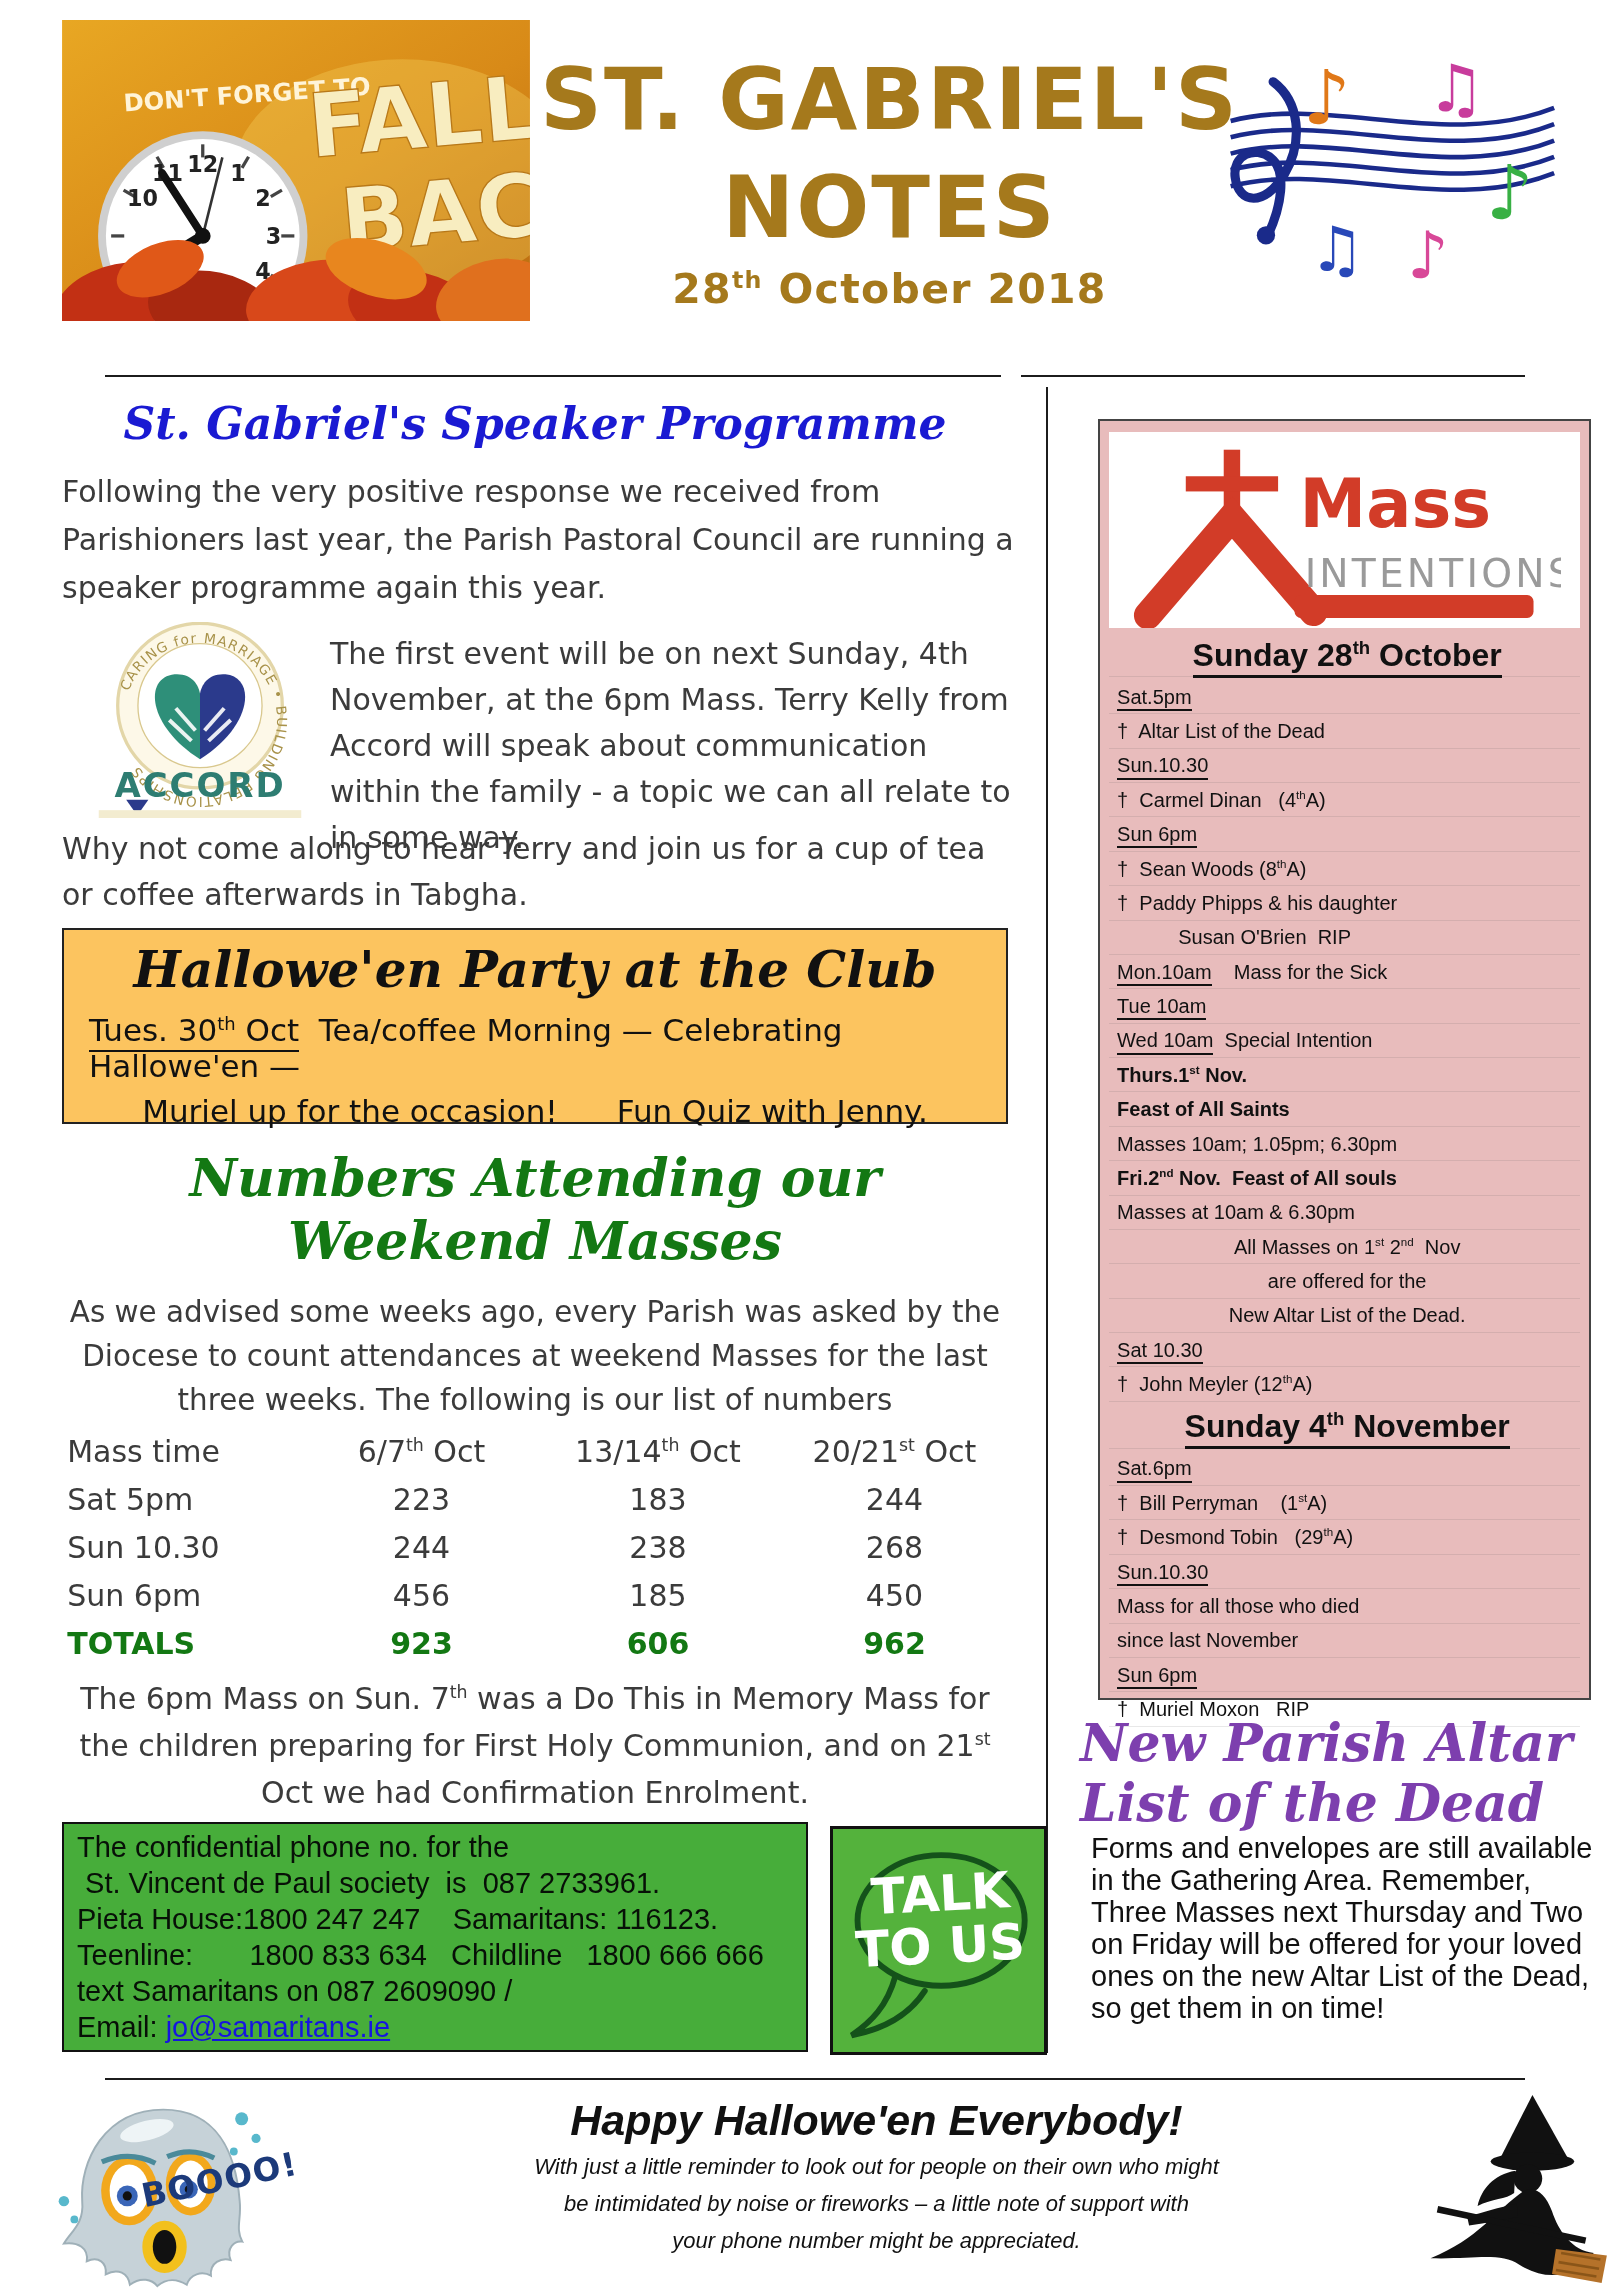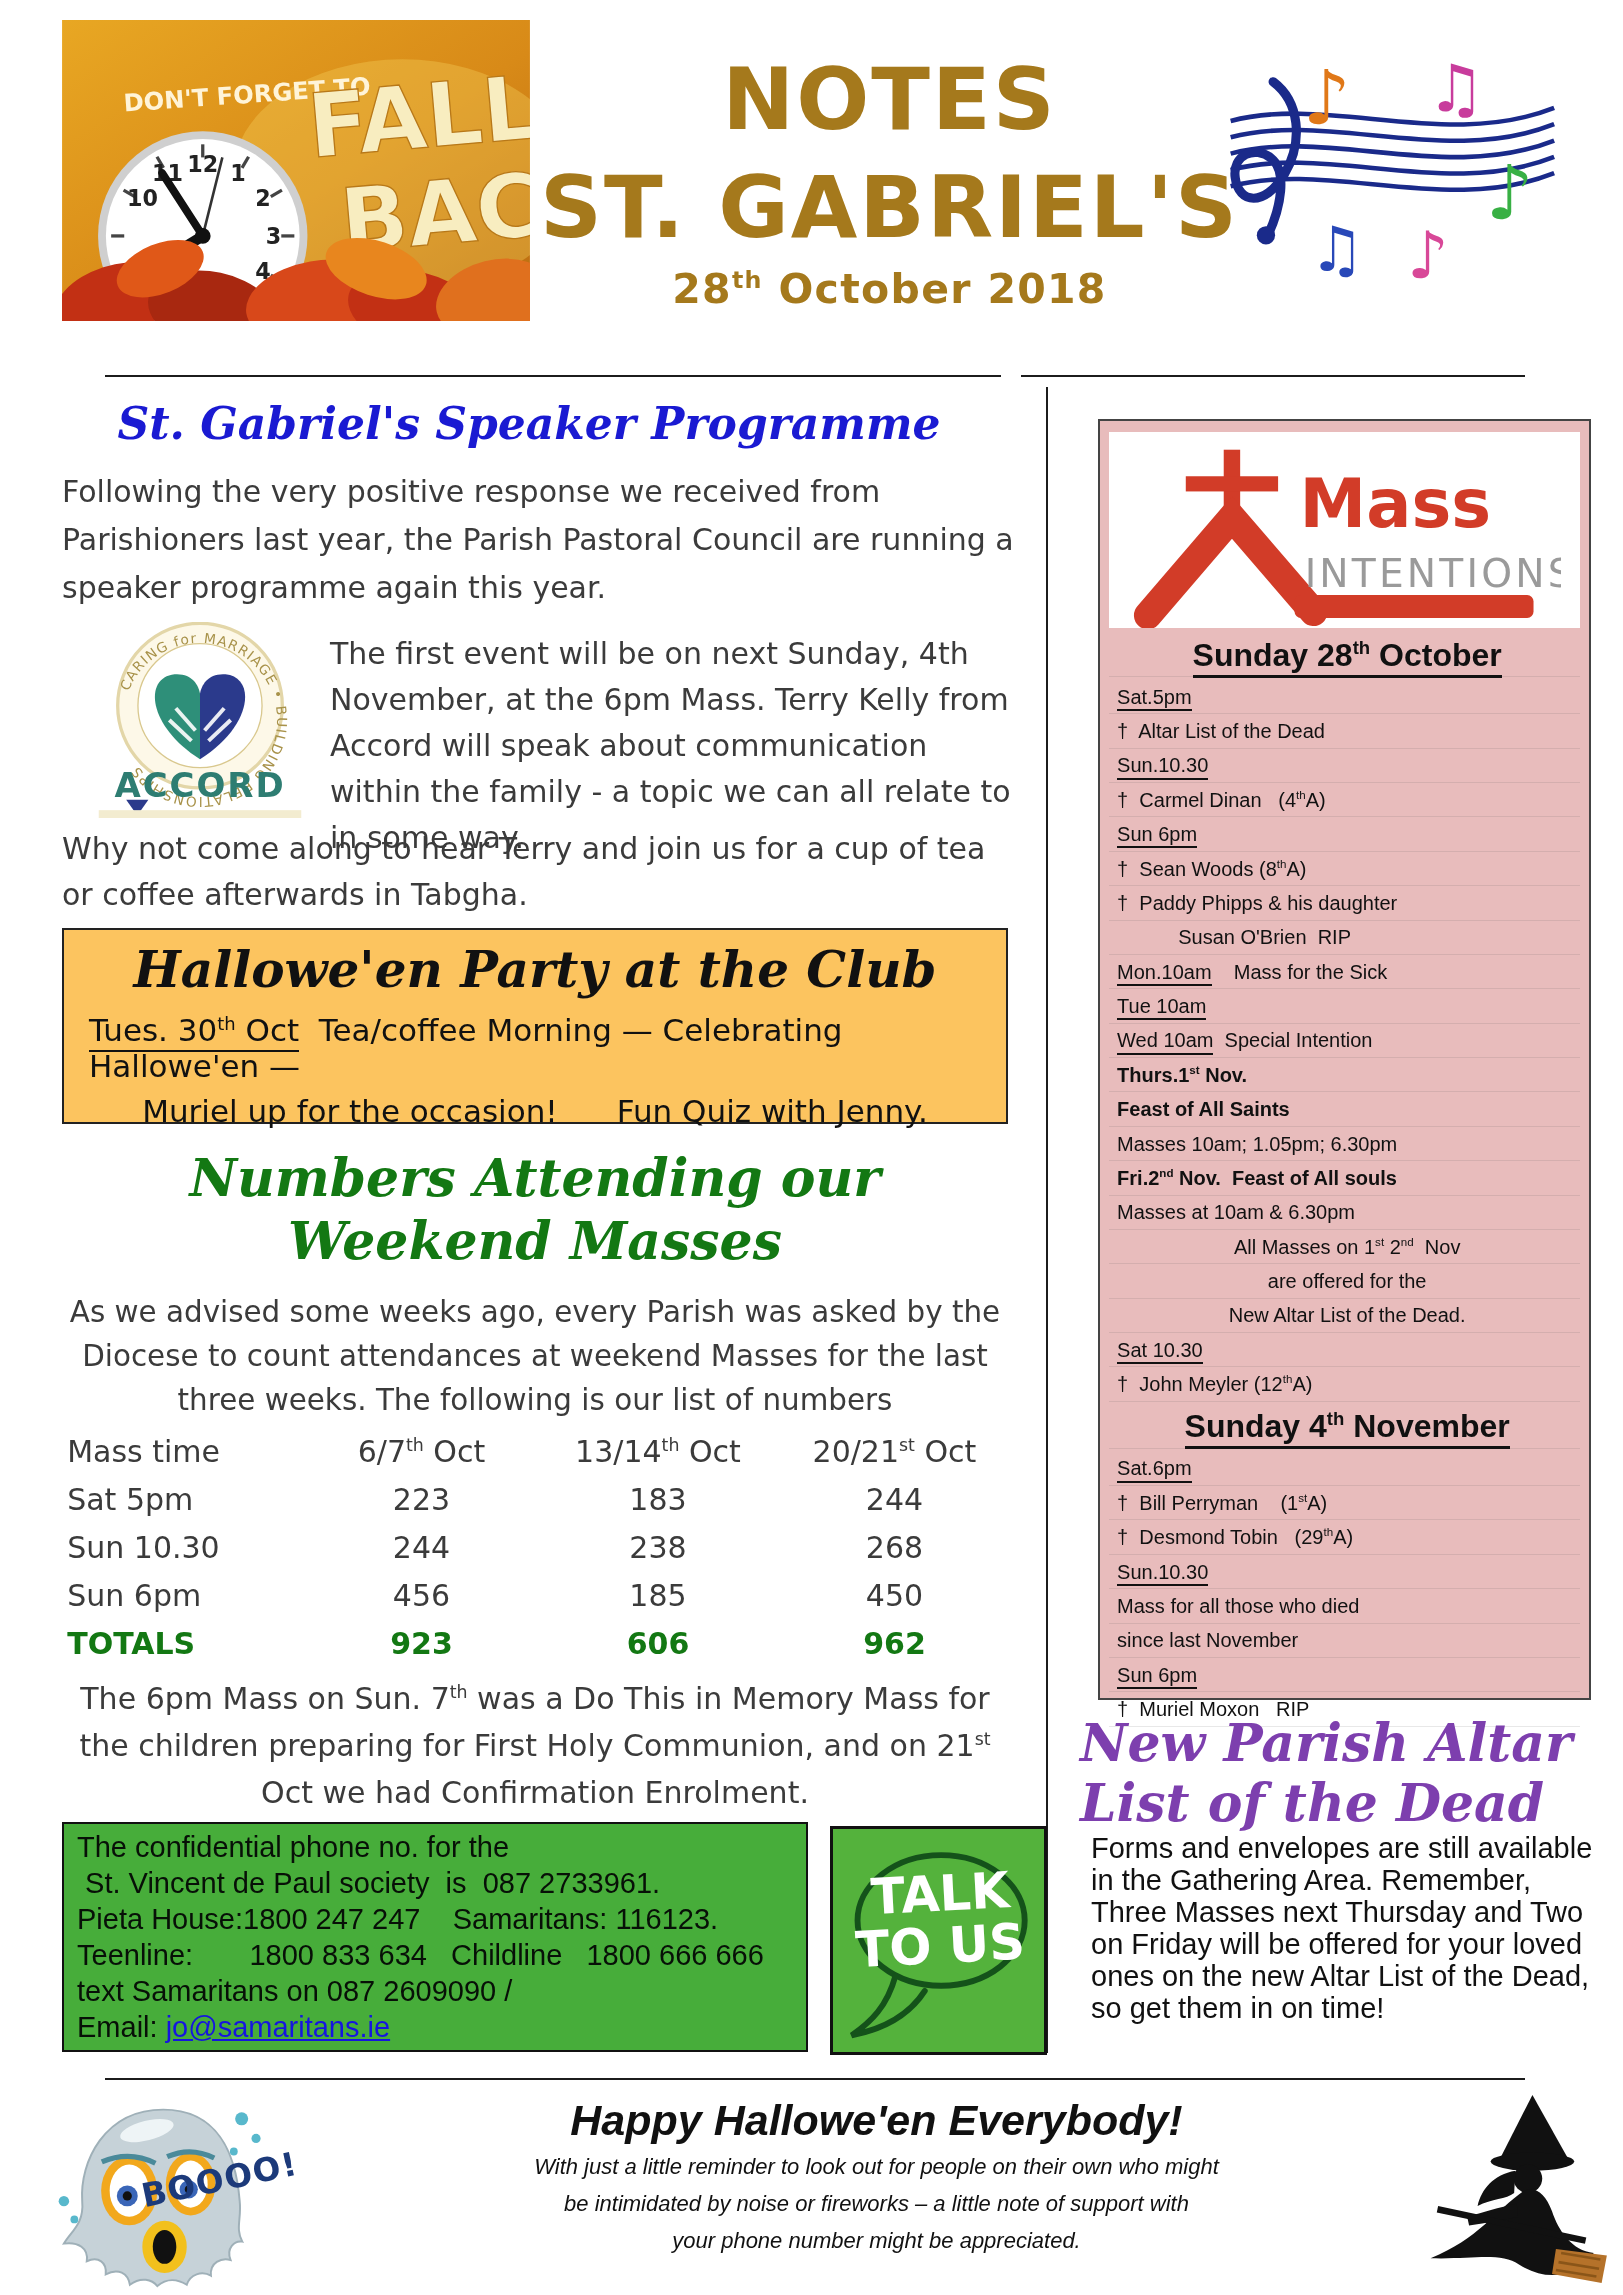--- a/index.html
+++ b/index.html
@@ -8,21 +8,21 @@
   .abs{position:absolute;}
   sup{font-size:58%;vertical-align:super;line-height:0;}
 
   
   .title-block{left:523px;top:46px;width:733px;text-align:center;color:#a5791c;}
   .title-line{font-size:86px;font-weight:bold;letter-spacing:2px;line-height:1.25;}
   .title-date{font-size:41px;font-weight:bold;margin-top:3.9px;letter-spacing:1.3px;}
   .rule{border-top:2.6px solid #1c1c1c;height:0;}
 
   
-  .speaker-heading{left:56px;top:398px;width:946px;text-align:center;
+  .speaker-heading{left:62px;top:398px;width:946px;text-align:center;
      font-family:"DejaVu Serif",serif;font-style:italic;font-weight:bold;
      font-size:44px;color:#1a1ad2;}
   .body-text{font-size:30px;line-height:48px;color:#3b3b3b;}
   .p1{left:62px;top:468px;width:952px;}
   .p2{left:330px;top:631px;width:687px;line-height:46px;}
   .p3{left:62px;top:826px;width:952px;line-height:46px;}
 
   .hal-box{left:62px;top:928px;width:946px;height:196px;background:#fcc45f;
      border:2.6px solid #222;box-sizing:border-box;padding:6.5px 25px;}
   .hal-title{text-align:center;font-family:"DejaVu Serif",serif;font-style:italic;
@@ -133,22 +133,22 @@
         <ellipse cx="390" cy="430" rx="110" ry="62" fill="#d8481a" transform="rotate(-10 390 430)"></ellipse>
         <ellipse cx="540" cy="445" rx="105" ry="60" fill="#c23014" transform="rotate(14 540 445)"></ellipse>
         <ellipse cx="660" cy="425" rx="90" ry="58" fill="#e0701e" transform="rotate(-14 660 425)"></ellipse>
         <ellipse cx="480" cy="380" rx="80" ry="42" fill="#e8861e" transform="rotate(18 480 380)"></ellipse>
         <ellipse cx="150" cy="380" rx="70" ry="38" fill="#e05818" transform="rotate(-22 150 380)"></ellipse>
       </g>
     </svg>
   </div>
 
   <div class="abs title-block">
+    <div class="title-line">ST. GABRIEL'S</div>
     <div class="title-line">NOTES</div>
-    <div class="title-line">ST. GABRIEL'S</div>
     <div class="title-date">28<sup>th</sup>  October  2018</div>
   </div>
 
   <div class="abs" style="left:1211px;top:36px;width:353px;height:281px;">
     <svg width="353" height="281" viewBox="0 0 540 430">
       <g stroke="#1a2a8a" stroke-width="7" fill="none">
         <path d="M30 130 C180 90, 360 175, 525 110"></path>
         <path d="M30 155 C180 115, 360 200, 525 135"></path>
         <path d="M30 180 C180 140, 360 225, 525 160"></path>
         <path d="M30 205 C180 165, 360 250, 525 185"></path>

